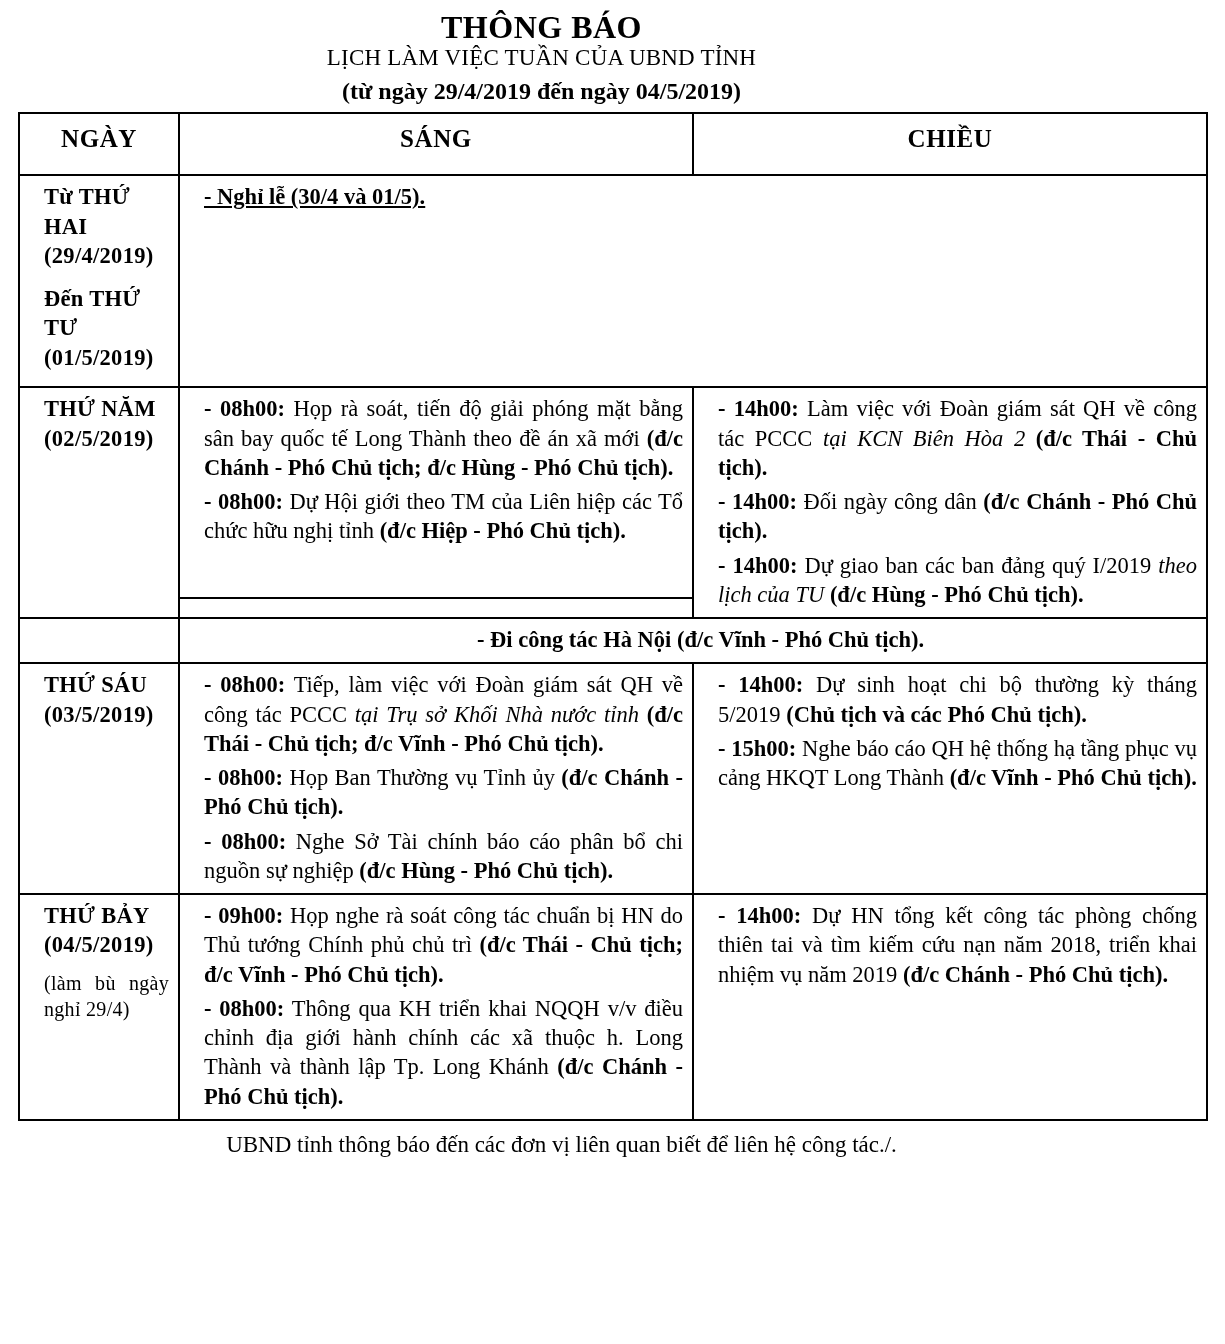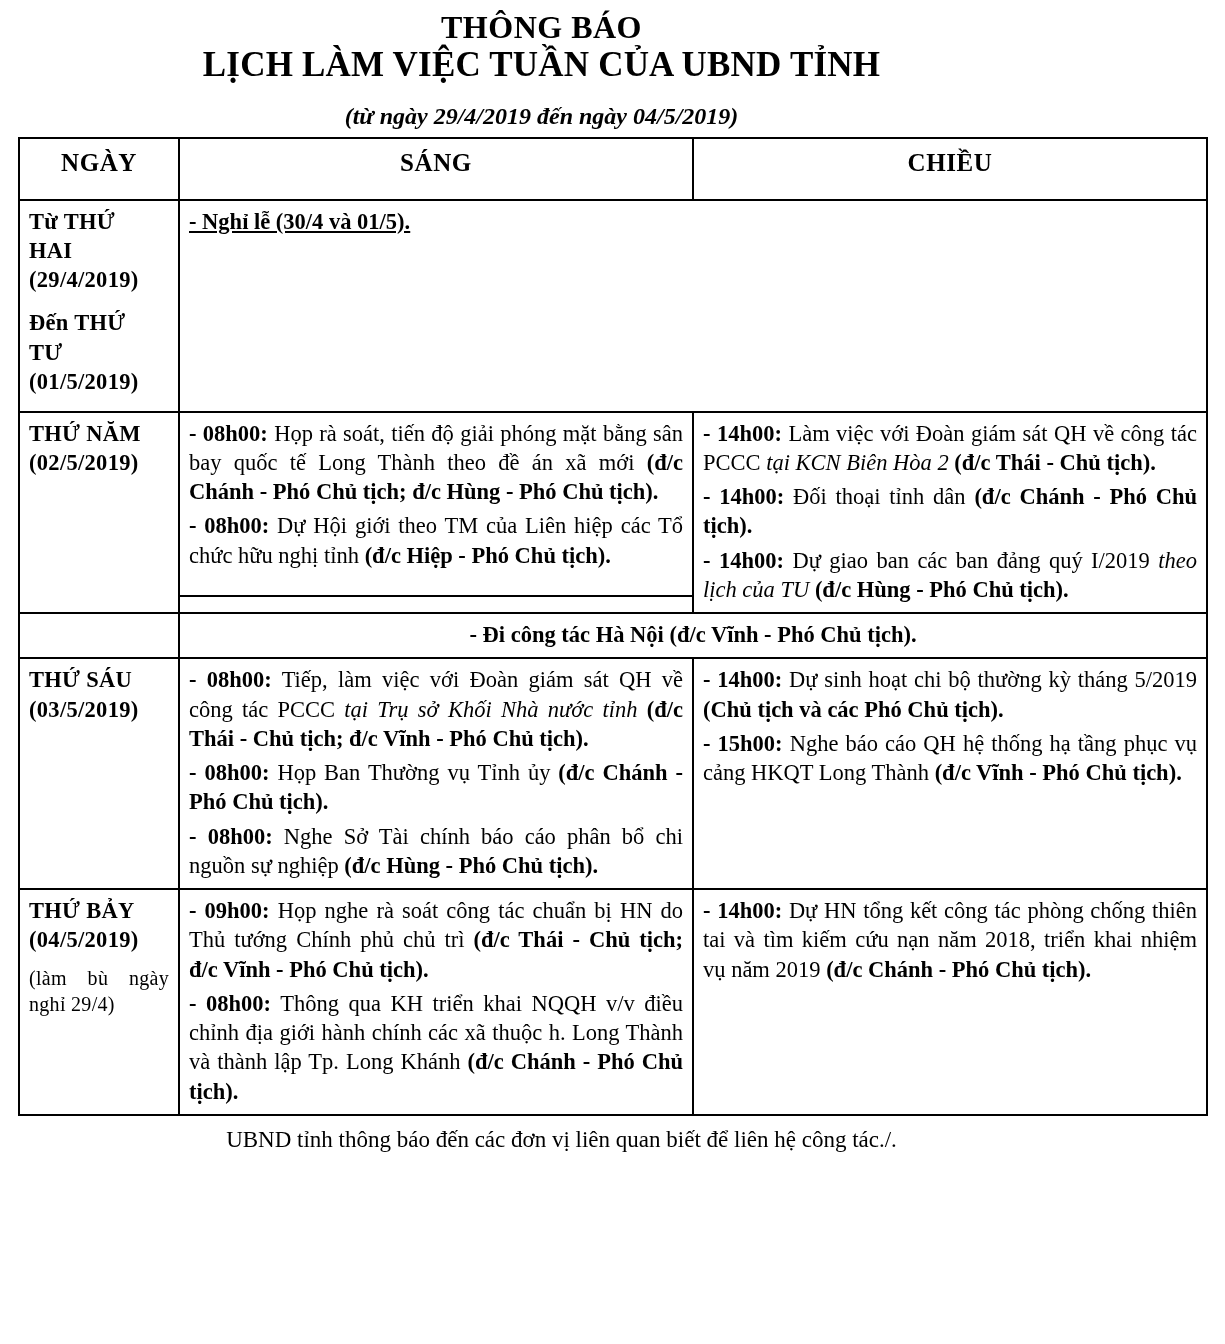--- a/index.html
+++ b/index.html
@@ -30,45 +30,44 @@
     margin: 0 0 6px 0;
   }
   .heading .title-main {
     font-size: 32px;
     font-weight: bold;
     letter-spacing: 0.5px;
     line-height: 1.08;
     margin-top: 4px;
   }
   .heading .title-sub {
-    font-size: 35px;
-    font-weight: bold;
+    font-size: 23px;
+    font-weight: normal;
     letter-spacing: 0.2px;
     line-height: 1.12;
   }
   .heading .title-range {
     font-size: 24px;
     font-weight: bold;
     line-height: 1.25;
-    margin-top: 17px;
-    font-style: italic;
+    margin-top: 6px;
   }
 
   
   table.schedule {
     border-collapse: collapse;
     width: 1188px;
     table-layout: fixed;
     margin: 4px 0 0 0;
   }
   table.schedule td,
   table.schedule th {
     border: 2px solid #000000;
     vertical-align: top;
-    padding: 6px 9px 8px 9px;
+    padding: 6px 9px 8px 24px;
     font-size: 22.5px;
     line-height: 1.30;
     text-align: justify;
     text-justify: inter-word;
   }
   table.schedule th {
     text-align: center;
     vertical-align: middle;
     font-weight: bold;
     font-size: 25px;
@@ -187,21 +186,21 @@
         <span class="dayline">(02/5/2019)</span>
       </td>
 
       <td class="nobottom">
         <p class="entry"><b>- 08h00:</b><span> Họp rà soát, tiến độ giải phóng mặt bằng sân bay quốc tế Long Thành theo đề án xã mới </span><b>(đ/c Chánh - Phó Chủ tịch; đ/c Hùng - Phó Chủ tịch).</b></p>
         <p class="entry"><b>- 08h00:</b><span> Dự Hội giới theo TM của Liên hiệp các Tổ chức hữu nghị tỉnh </span><b>(đ/c Hiệp - Phó Chủ tịch).</b></p>
       </td>
 
       <td rowspan="2">
         <p class="entry"><b>- 14h00:</b><span> Làm việc với Đoàn giám sát QH về công tác PCCC </span><i>tại KCN Biên Hòa 2</i><b> (đ/c Thái - Chủ tịch).</b></p>
-        <p class="entry"><b>- 14h00:</b><span> Đối thoại tỉnh dân </span><b>(đ/c Chánh - Phó Chủ tịch).</b></p>
+        <p class="entry"><b>- 14h00:</b><span> Đối ngày công dân </span><b>(đ/c Chánh - Phó Chủ tịch).</b></p>
         <p class="entry"><b>- 14h00:</b><span> Dự giao ban các ban đảng quý I/2019 </span><i>theo lịch của TU</i><b> (đ/c Hùng - Phó Chủ tịch).</b></p>
       </td>
     </tr>
 
     <tr>
       <td class="notop"></td>
     </tr>
 
     <tr>
       <td class="daycell notop"></td>

